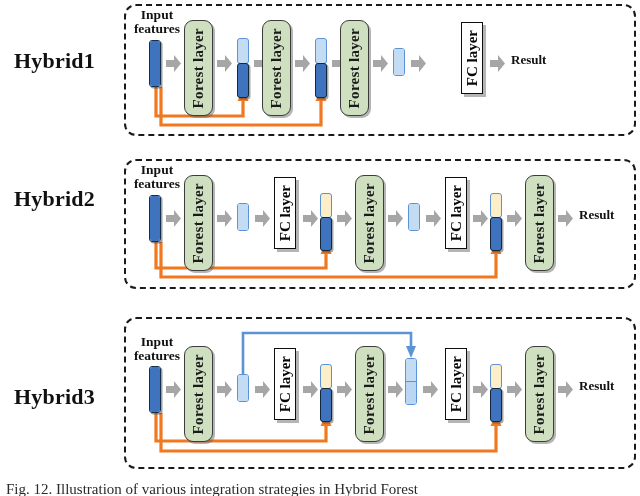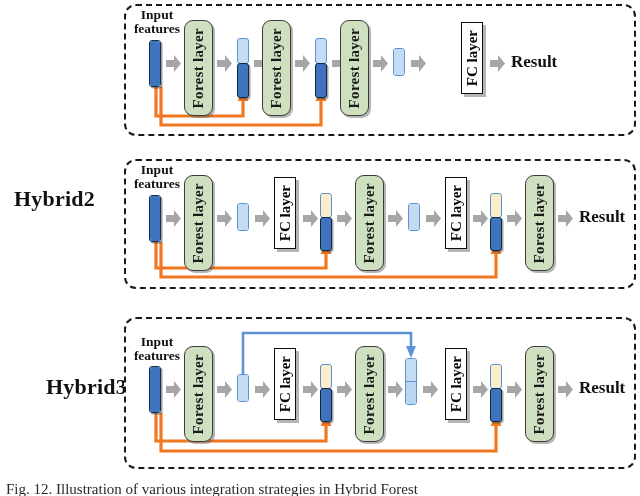--- a/index.html
+++ b/index.html
@@ -115,21 +115,21 @@
     width:15px;height:17px;
     color:#a6a6a6;
   }
   .garrow svg{display:block;}
 
   
   .result{
     position:absolute;
     font-family:"Liberation Serif", serif;
     font-weight:bold;
-    font-size:17px;
+    font-size:13px;
     color:#111;
     white-space:nowrap;
   }
   .inputlabel{
     position:absolute;
     font-family:"Liberation Serif", serif;
     font-weight:bold;
     font-size:13.5px;
     line-height:14px;
     color:#111;
@@ -149,20 +149,21 @@
     color:#2a2a2a;
     white-space:nowrap;
     overflow:hidden;
   }
 </style>
 </head>
 <body>
 
 <div class="panel-row" style="top:0;height:150px;">
 
+  <div class="row-label" style="top:48px;">Hybrid1</div>
 
   <div class="dashed-box" style="left:124px;top:4px;width:512px;height:132px;"></div>
 
   <div class="stage">
 
     <svg class="wires" width="640" height="150">
 
       <polyline points="156,87 156,116 243,116 243,98" fill="none" stroke="#f07820" stroke-width="3.2"></polyline>
       <polygon points="243,89 237.5,101 248.5,101" fill="#f07820"></polygon>
 
@@ -380,21 +381,21 @@
           <path d="M0 5 H8 V0 L15 8.5 L8 17 V12 H0 Z" fill="#a6a6a6"></path>
         </svg>
     </div>
 
     <div class="result" style="left:579px;top:52px;">Result</div>
   </div>
 </div>
 
 <div class="panel-row" style="top:313px;height:165px;">
 
-  <div class="row-label" style="top:61px;margin-left:32px;">Hybrid3</div>
+  <div class="row-label" style="top:71px;">Hybrid3</div>
 
   <div class="dashed-box" style="left:124px;top:4px;width:512px;height:152px;"></div>
 
   <div class="stage">
 
     <svg class="wires" width="640" height="165">
 
       <polyline points="243,62 243,20 411,20 411,34" fill="none" stroke="#5b93d6" stroke-width="2.6"></polyline>
       <polygon points="411,45 406,33 416,33" fill="#5b93d6"></polygon>
 

